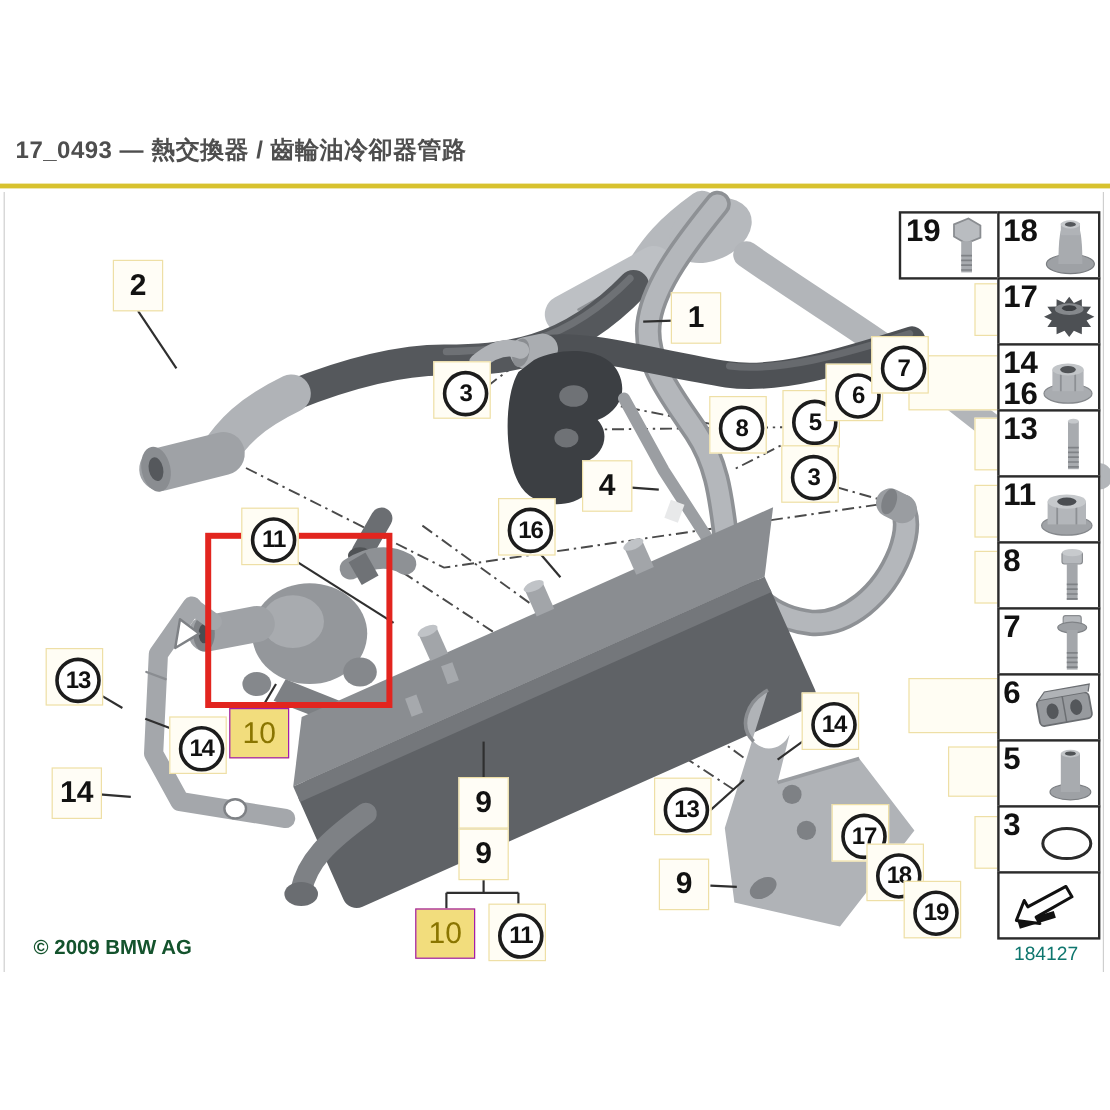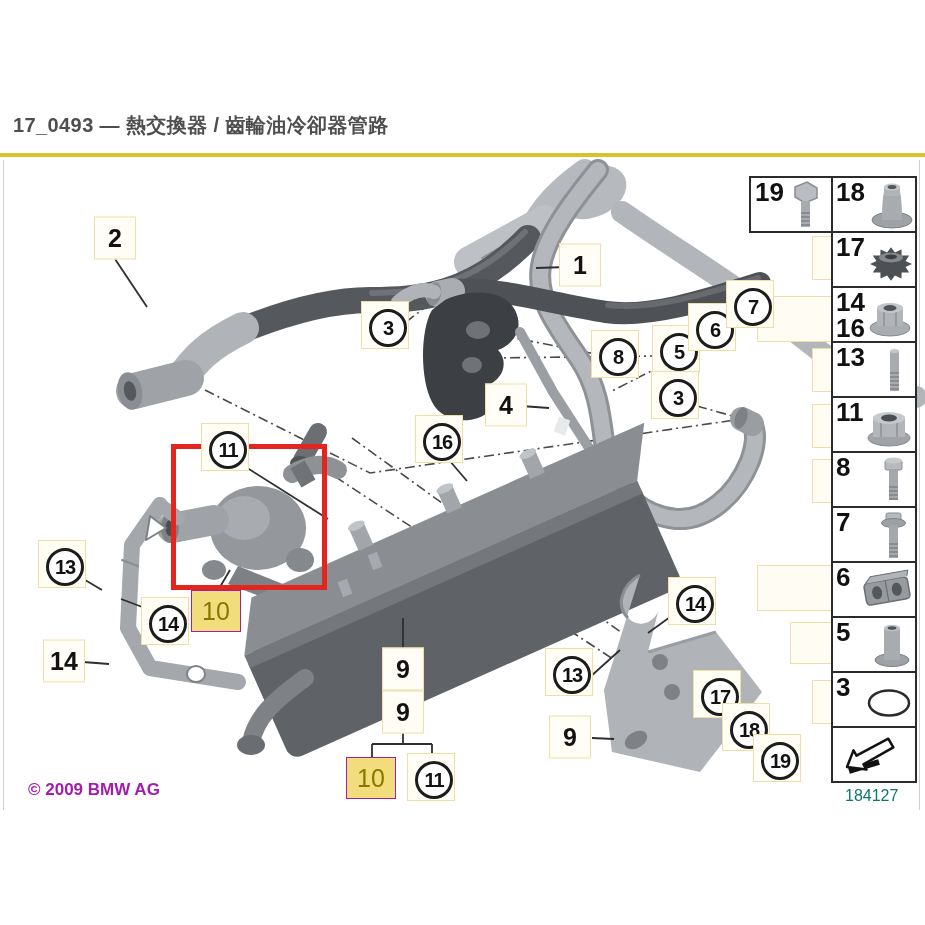--- a/index.html
+++ b/index.html
@@ -27,21 +27,21 @@
         font-size:25px;font-weight:normal;color:#8a7500;}
   .redbox{position:absolute;left:171px;top:444px;width:156px;height:146px;border:5px solid #e2251f;box-sizing:border-box;}
   
   .sb-cell{position:absolute;left:831px;width:82px;height:53px;border:2px solid #2b2b2b;background:#fff;}
   .sb-cell .num{position:absolute;left:3px;top:0px;font-size:26px;font-weight:bold;color:#111;line-height:28px;}
   .sb-cell .num2{position:absolute;left:3px;top:26px;font-size:26px;font-weight:bold;color:#111;line-height:28px;}
   .sb-cell .ic{position:absolute;right:0px;top:2px;}
   .sb-19{position:absolute;left:749px;top:176px;width:80px;height:53px;border:2px solid #2b2b2b;background:#fff;}
   .sb-19 .num{position:absolute;left:4px;top:0px;font-size:26px;font-weight:bold;color:#111;line-height:28px;}
   .sb-19 .ic{position:absolute;right:4px;top:1px;}
-  .footer-copy{position:absolute;left:28px;top:780px;font-size:17px;font-weight:600;color:#a21caf;}
+  .footer-copy{position:absolute;left:28px;top:780px;font-size:17px;font-weight:600;color:#14532d;}
   .footer-num{position:absolute;left:845px;top:787px;font-size:16px;color:#0f766e;}
 </style>
 </head>
 <body>
 
 <div class="page">
 
   <div class="page-title">17_0493 — 熱交換器 / 齒輪油冷卻器管路</div>
   <div class="rule"></div>
   <div class="edge" style="left:3px"></div>

